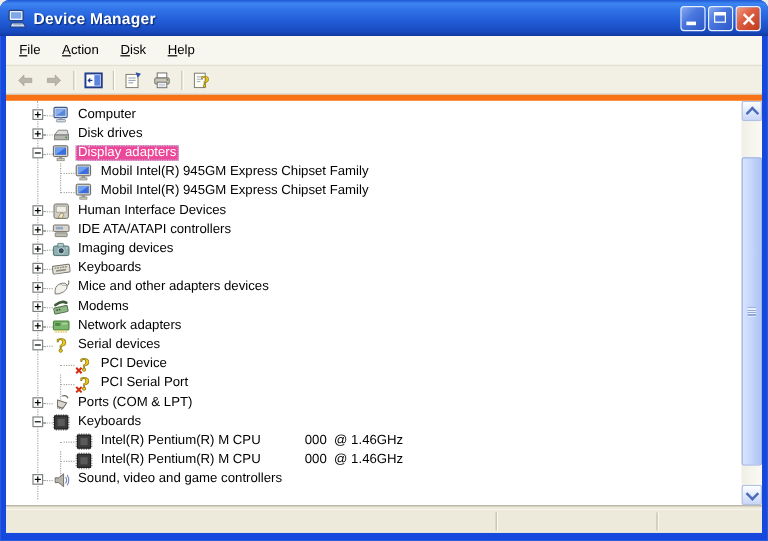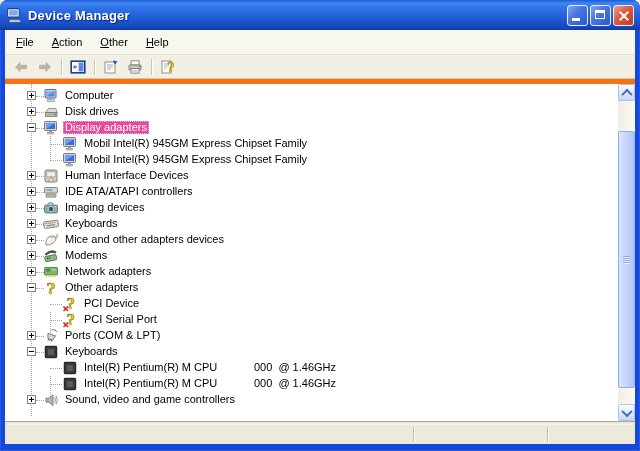--- a/index.html
+++ b/index.html
@@ -98,21 +98,21 @@
       <div class="ctl maxb">
           <span class="glyph-max"></span>
         </div>
       <div class="ctl closeb"><span class="glyph-close"></span></div>
     </div>
   </div>
   <div class="client">
     <div class="menubar">
         <div class="menu-item">File</div>
         <div class="menu-item">Action</div>
-        <div class="menu-item">Other</div>
+        <div class="menu-item">Disk</div>
         <div class="menu-item">Help</div>
       </div>
     <div class="toolbar">
         <div class="tb-btn">
           <span>
             <svg viewBox="0 0 16 16">
               <path d="M7 3.5 L2.5 8 L7 12.5 V9.8 H13.5 V6.2 H7 Z" fill="#B9B6A9" stroke="#9C998C" stroke-width="0.5"></path>
             </svg>
           </span>
         </div>
@@ -262,21 +262,21 @@
                 <g fill="#E8D27A">
                   <rect x="3" y="11" width="1.3" height="2.4"></rect>
                   <rect x="5.1" y="11" width="1.3" height="2.4"></rect>
                   <rect x="7.2" y="11" width="1.3" height="2.4"></rect>
                   <rect x="9.3" y="11" width="1.3" height="2.4"></rect>
                   <rect x="11.4" y="11" width="1.3" height="2.4"></rect>
                 </g>
               </svg></span><span class="tlabel">Network adapters</span></div>
           <div class="trow l0"><span class="eb minus"></span><span class="hdots l0"></span><span class="ticon"><svg viewBox="0 0 16 16">
                 <text x="8" y="13.5" font-size="15" font-weight="bold" fill="#F0C818" stroke="#8A7610" stroke-width="0.6" text-anchor="middle" font-family="DejaVu Serif,serif">?</text>
-              </svg></span><span class="tlabel">Other adapters</span></div>
+              </svg></span><span class="tlabel">Serial devices</span></div>
           <div class="trow l1"><span class="hdots l1"></span><span class="ticon"><svg viewBox="0 0 16 16">
                 <text x="8.5" y="13" font-size="14" font-weight="bold" fill="#F0C818" stroke="#8A7610" stroke-width="0.6" text-anchor="middle" font-family="DejaVu Serif,serif">?</text>
                 <path d="M1.5 10.5 L6 15 M6 10.5 L1.5 15" stroke="#D42A10" stroke-width="1.7"></path>
               </svg></span><span class="tlabel">PCI Device</span></div>
           <div class="trow l1"><span class="hdots l1"></span><span class="ticon"><svg viewBox="0 0 16 16">
                 <text x="8.5" y="13" font-size="14" font-weight="bold" fill="#F0C818" stroke="#8A7610" stroke-width="0.6" text-anchor="middle" font-family="DejaVu Serif,serif">?</text>
                 <path d="M1.5 10.5 L6 15 M6 10.5 L1.5 15" stroke="#D42A10" stroke-width="1.7"></path>
               </svg></span><span class="tlabel">PCI Serial Port</span></div>
           <div class="trow l0"><span class="eb plus"></span><span class="hdots l0"></span><span class="ticon"><svg viewBox="0 0 16 16">
                 <path d="M8.5 2 Q12.8 0.8 13.6 4" stroke="#6E6C64" stroke-width="1" fill="none"></path>

